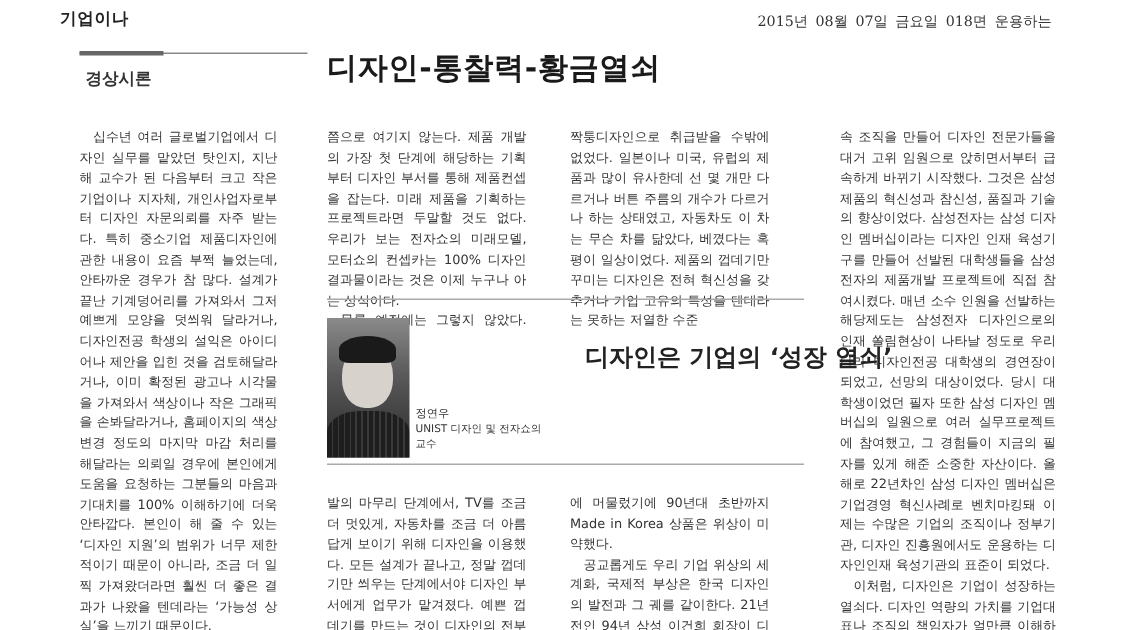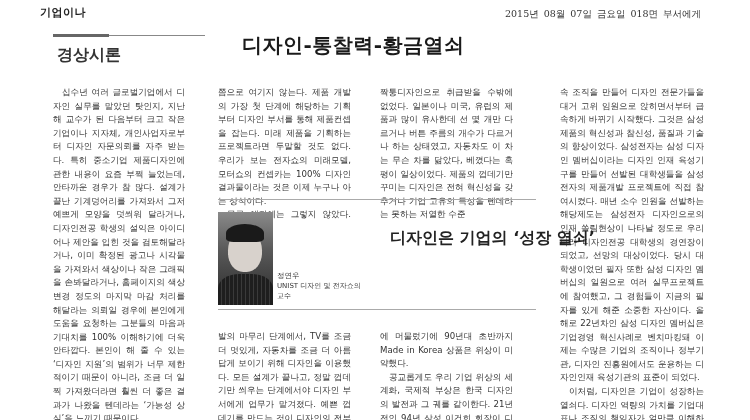--- a/index.html
+++ b/index.html
@@ -4,23 +4,23 @@
 <style>
   * { margin: 0; padding: 0; box-sizing: border-box; }
   html, body { width: 750px; height: 420px; overflow: hidden; background: #ffffff; }
   body { position: relative; font-family: "DejaVu Sans", sans-serif; color: #222; }
 
   .masthead { position: absolute; left: 40px; top: 5px; font-size: 11px; font-weight: bold; color: #222; letter-spacing: 0.5px; }
   .dateline { position: absolute; left: 505px; top: 8px; font-family: "DejaVu Serif", serif; font-size: 9.5px; color: #333; white-space: nowrap; word-spacing: 2px; }
 
   .section-rule { position: absolute; left: 53px; top: 35px; width: 152px; height: 1px; background: #888; }
   .section-rule-thick { position: absolute; left: 53px; top: 34px; width: 56px; height: 3px; background: #666; }
-  .section-label { position: absolute; left: 57px; top: 45px; font-size: 16px; font-weight: bold; color: #333; }
+  .section-label { position: absolute; left: 57px; top: 45px; font-size: 11px; font-weight: bold; color: #333; }
 
-  .headline { position: absolute; left: 218px; top: 32px; font-size: 20px; font-weight: bold; color: #1a1a1a; letter-spacing: 0.5px; white-space: nowrap; margin-left: 24px; }
+  .headline { position: absolute; left: 218px; top: 32px; font-size: 20px; font-weight: bold; color: #1a1a1a; letter-spacing: 0.5px; white-space: nowrap; }
 
   .col { position: absolute; font-family: "DejaVu Sans", sans-serif; font-size: 8.6px; line-height: 13.6px; color: #333; text-align: justify; }
   .col p { margin: 0; }
   .col p.indent { text-indent: 9px; }
   .col-1 { left: 53px; top: 86px; width: 132px; }
   .col-2 { left: 218px; top: 86px; width: 133px; }
   .col-3 { left: 380px; top: 86px; width: 133px; }
   .col-4 { left: 560px; top: 86px; width: 144px; }
   .col-2b { left: 218px; top: 330px; width: 133px; }
   .col-3b { left: 380px; top: 330px; width: 133px; }
@@ -36,21 +36,21 @@
   .byline { position: absolute; left: 277px; top: 271px; font-size: 7px; line-height: 10px; color: #333; }
   .byline .name { font-size: 7.5px; }
 
   .pullquote { position: absolute; left: 390px; top: 227px; width: 150px; font-size: 16px; font-weight: bold; line-height: 22px; color: #222; text-align: right; white-space: nowrap; }
 </style>
 </head>
 <body>
 
 <div>
   <div class="masthead">기업이나</div>
-  <div class="dateline">2015년 08월 07일 금요일 018면 부서에게</div>
+  <div class="dateline">2015년 08월 07일 금요일 018면 운용하는</div>
 
   <div class="section-rule"></div>
   <div class="section-rule-thick"></div>
   <div class="section-label">경상시론</div>
 
   <h1 class="headline">디자인-통찰력-황금열쇠</h1>
 
   <div class="col col-1">
     <p class="indent">십수년 여러 글로벌기업에서 디자인 실무를 맡았던 탓인지, 지난해 교수가 된 다음부터 크고 작은 기업이나 지자체, 개인사업자로부터 디자인 자문의뢰를 자주 받는다. 특히 중소기업 제품디자인에 관한 내용이 요즘 부쩍 늘었는데, 안타까운 경우가 참 많다. 설계가 끝난 기계덩어리를 가져와서 그저 예쁘게 모양을 덧씌워 달라거나, 디자인전공 학생의 설익은 아이디어나 제안을 입힌 것을 검토해달라거나, 이미 확정된 광고나 시각물을 가져와서 색상이나 작은 그래픽을 손봐달라거나, 홈페이지의 색상 변경 정도의 마지막 마감 처리를 해달라는 의뢰일 경우에 본인에게 도움을 요청하는 그분들의 마음과 기대치를 100% 이해하기에 더욱 안타깝다. 본인이 해 줄 수 있는 ‘디자인 지원’의 범위가 너무 제한적이기 때문이 아니라, 조금 더 일찍 가져왔더라면 훨씬 더 좋은 결과가 나왔을 텐데라는 ‘가능성 상실’을 느끼기 때문이다.</p>
 

